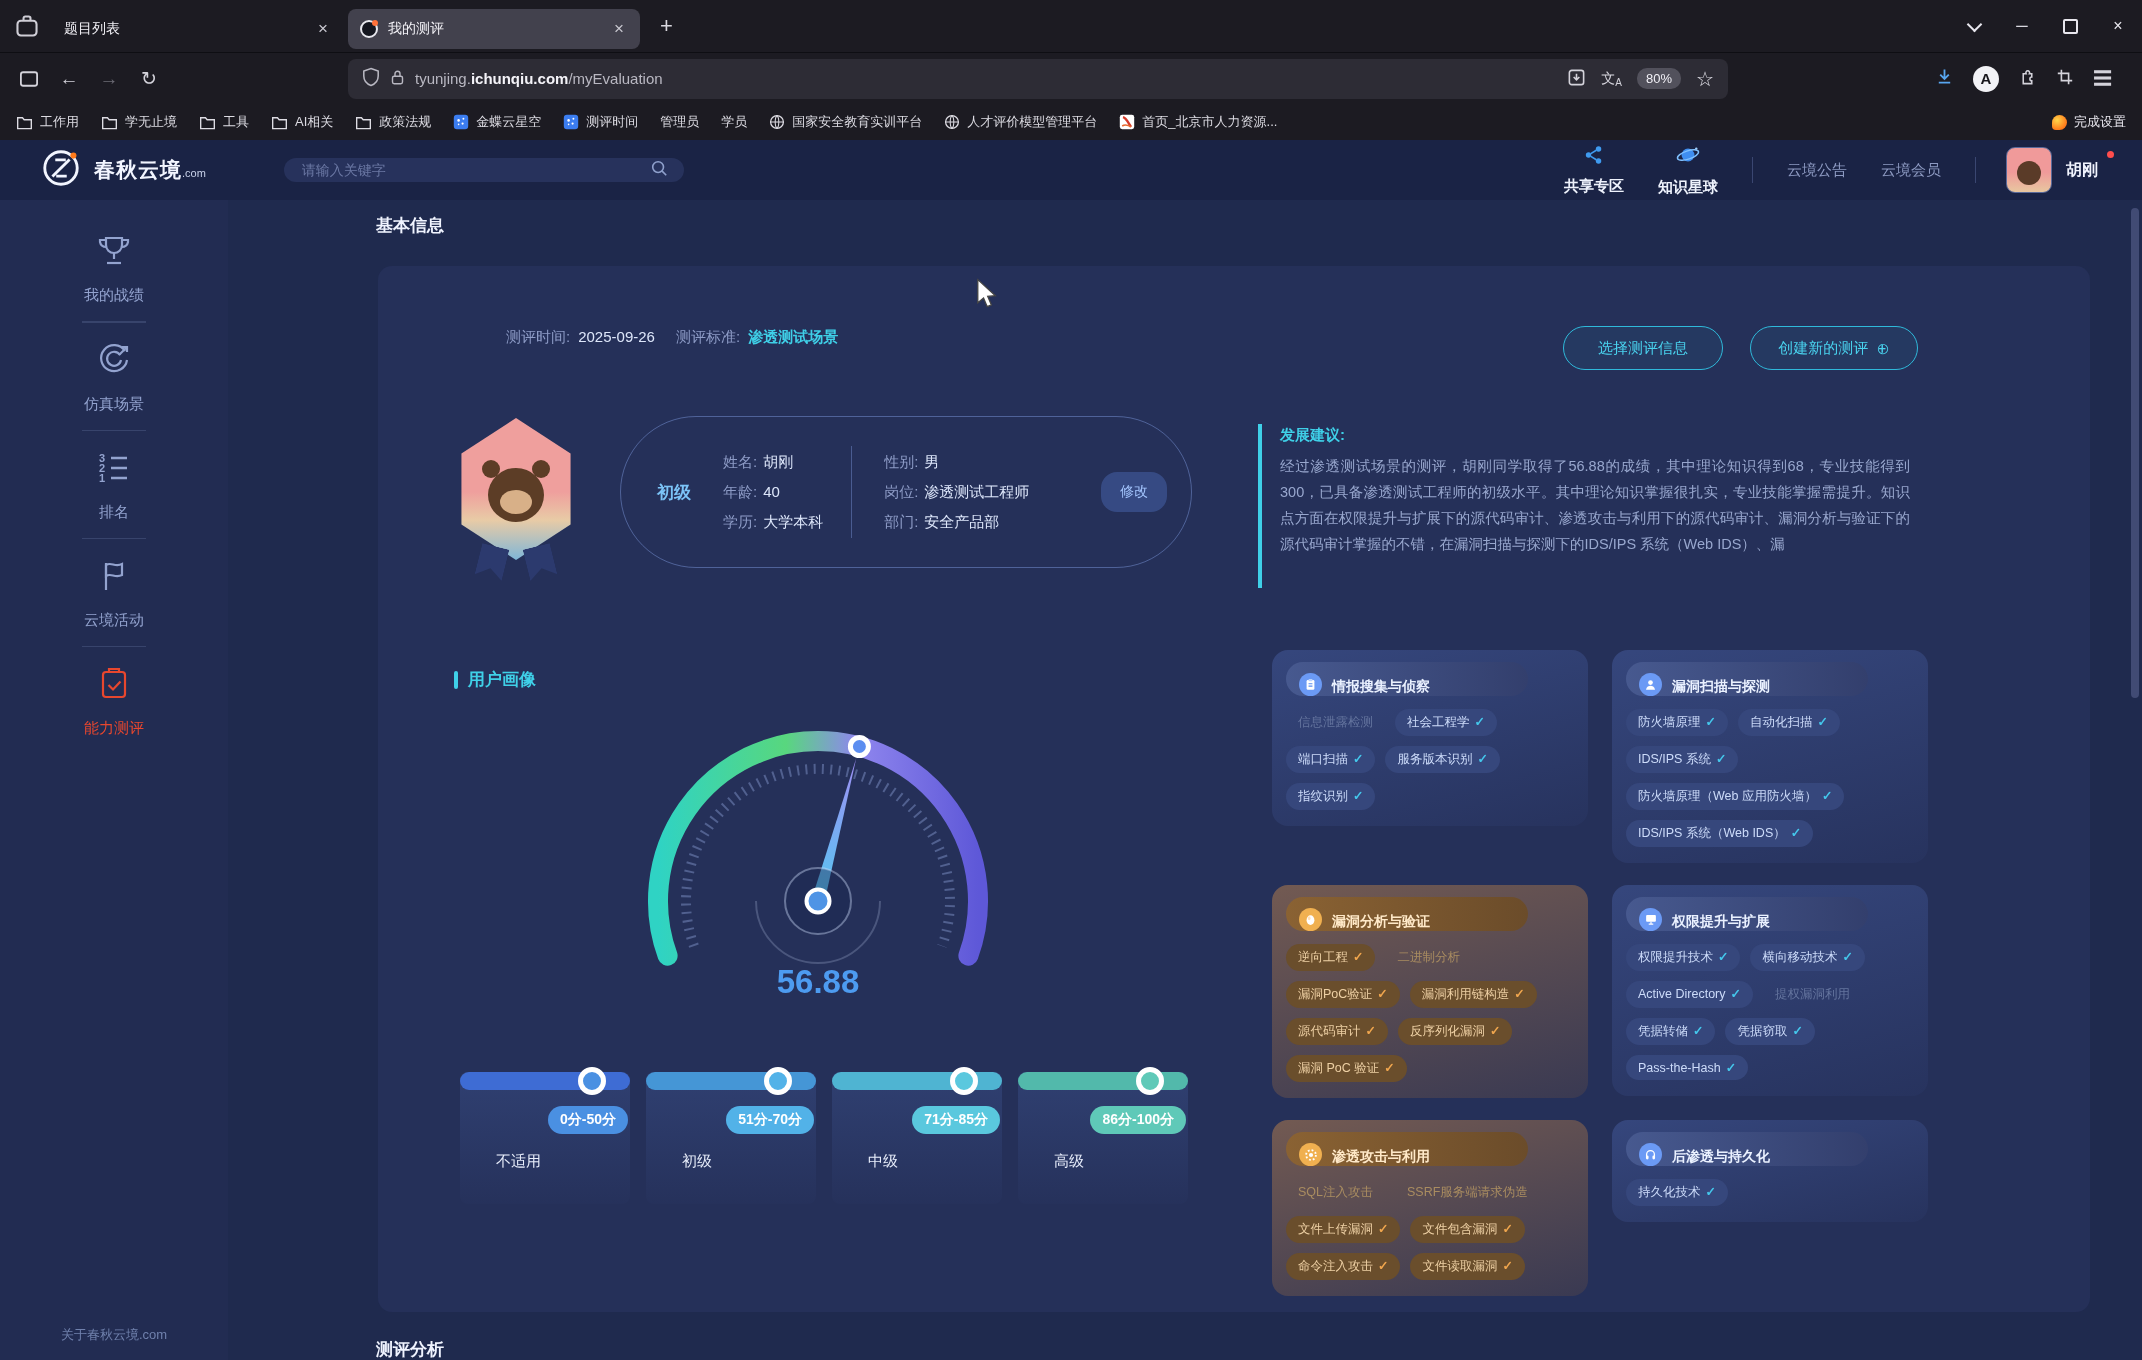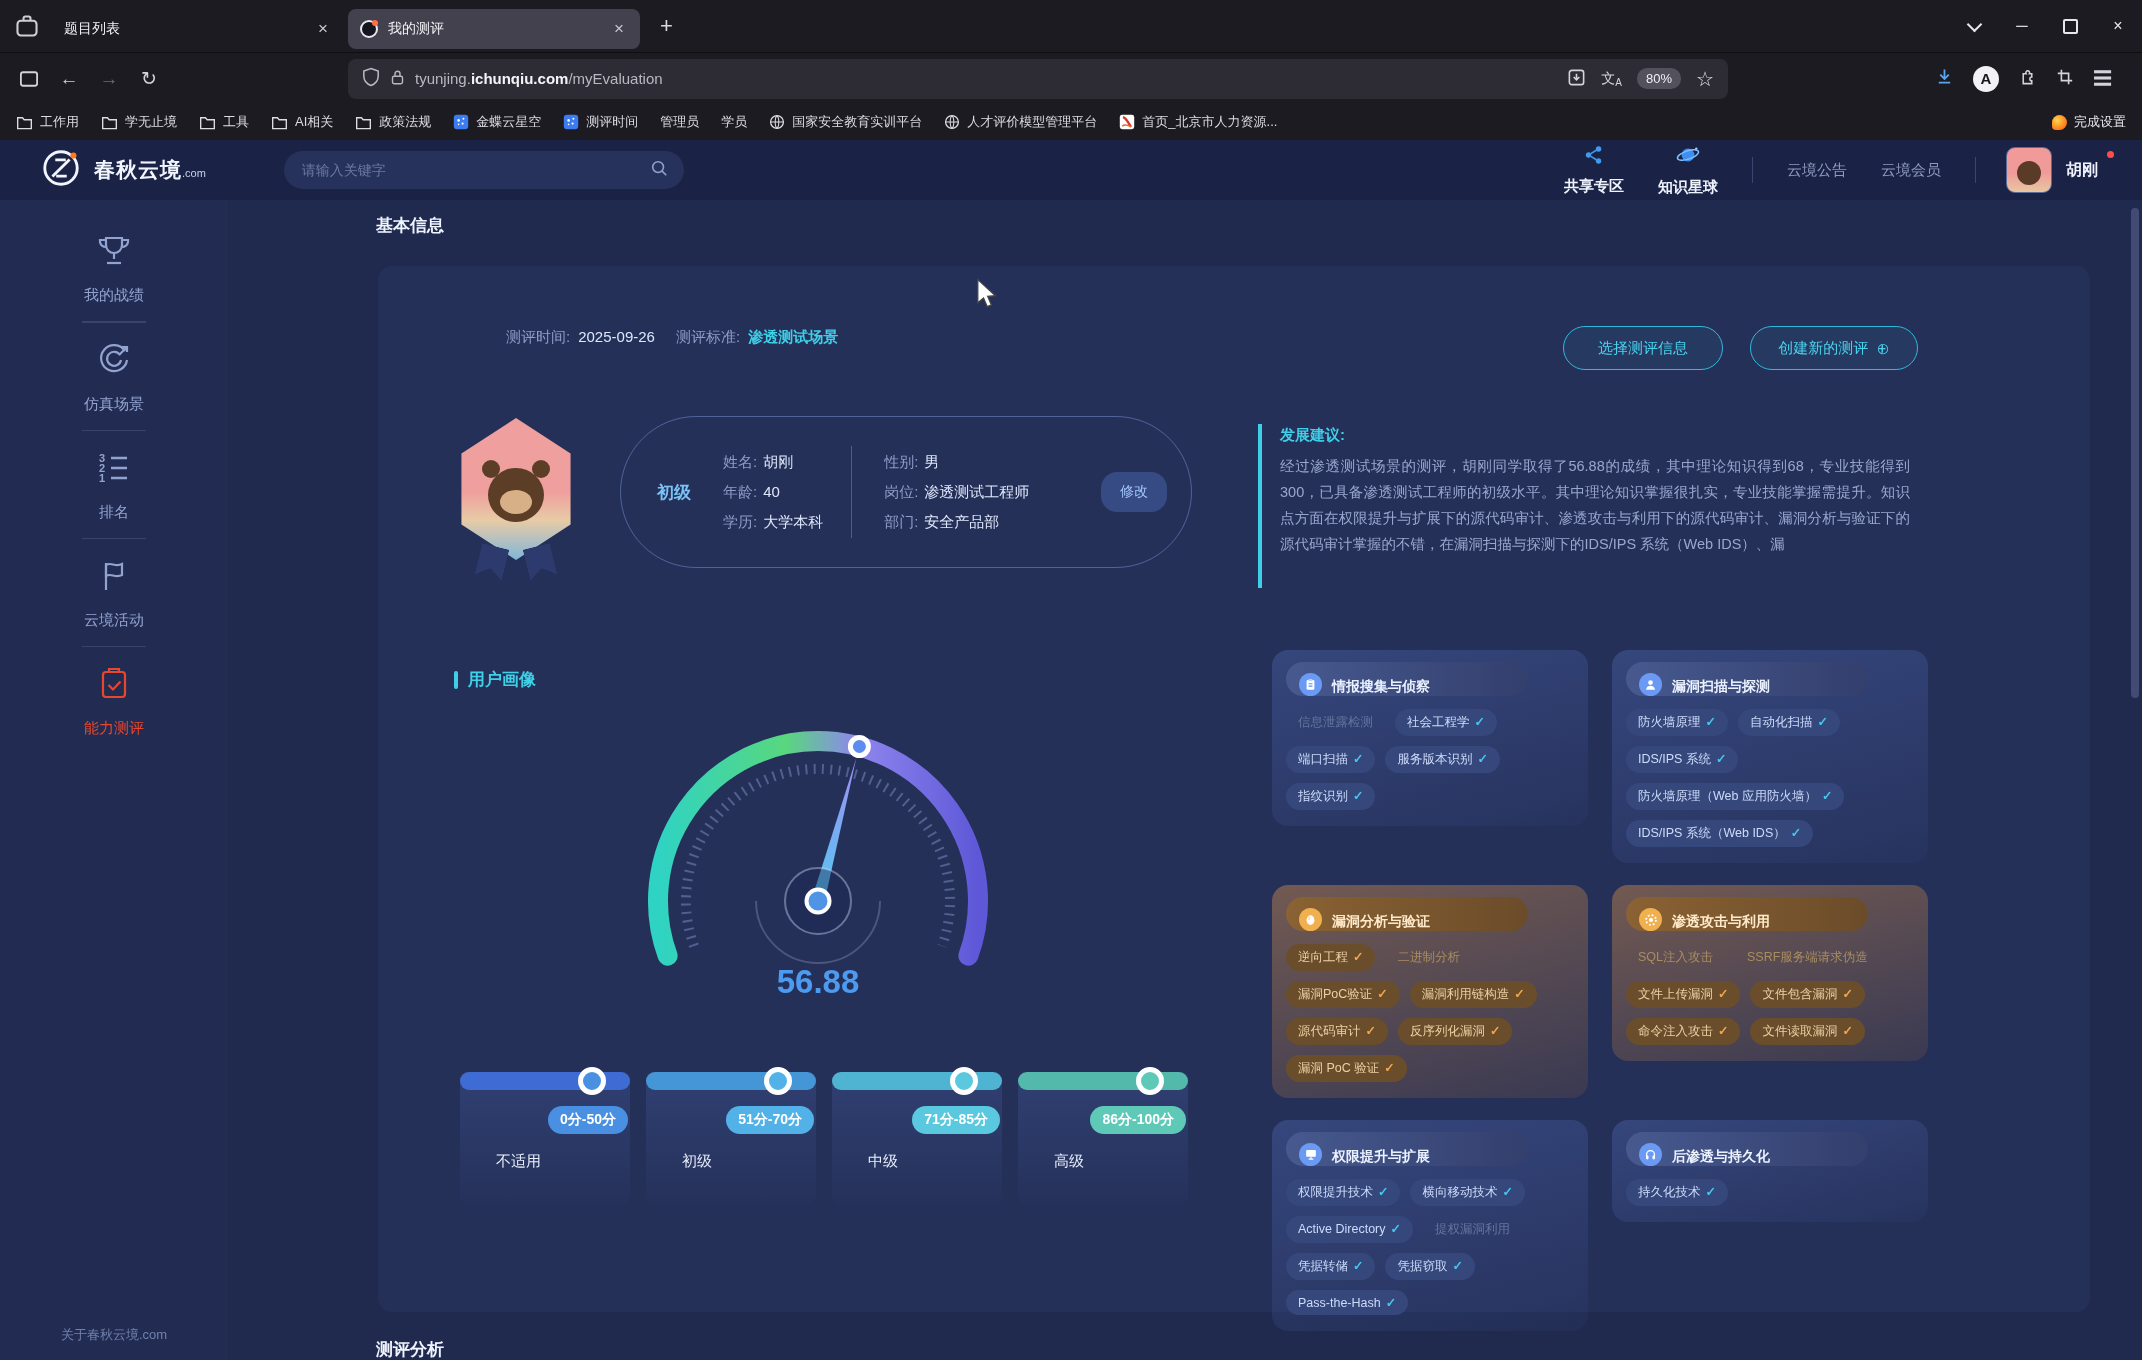--- a/index.html
+++ b/index.html
@@ -35,21 +35,21 @@
   .bm{display:flex;align-items:center;gap:7px;white-space:nowrap;}
   .bm .ic{display:flex;align-items:center;}
   .bm-setup{margin-left:auto;display:flex;align-items:center;gap:7px;color:#e8e7ee;}
   .flame{width:15px;height:15px;border-radius:50% 50% 50% 4px;background:radial-gradient(circle at 35% 35%,#ffd54a,#ff7a1a 70%);}
   
   .site{position:absolute;top:140px;left:0;right:0;bottom:0;background:#1f2a4e;}
   .site-header{height:60px;background:#1a2345;display:flex;align-items:center;padding:0 44px 0 40px;box-sizing:border-box;}
   .logo{display:flex;align-items:center;gap:12px;}
   .logo-text{color:#f2f5ff;font-weight:bold;font-size:21px;letter-spacing:1px;}
   .logo-text small{font-size:11px;font-weight:normal;color:#c9d2ea;letter-spacing:0;}
-  .search{margin-left:78px;width:400px;height:38px;background:#27325c;border-radius:19px;display:flex;align-items:center;padding:0 16px;box-sizing:border-box;gap:8px;}
+  .search{margin-left:78px;width:400px;height:24px;background:#27325c;border-radius:19px;display:flex;align-items:center;padding:0 16px;box-sizing:border-box;gap:8px;}
   .search input{flex:1;background:none;border:none;outline:none;color:#cdd8f2;font-size:14px;font-family:inherit;}
   .search input::placeholder{color:#6b78a4;}
   .hnav{margin-left:auto;display:flex;align-items:center;gap:34px;}
   .hnav-item{display:flex;align-items:center;gap:9px;font-size:15px;color:#eef2fc;font-weight:bold;white-space:nowrap;flex-direction:column;}
   .hnav-item.muted{color:#8d9ac2;font-weight:normal;}
   .hdivider{width:1px;height:26px;background:#3a4671;}
   .user{display:flex;align-items:center;gap:14px;margin-left:30px;position:relative;}
   .uavatar{width:44px;height:44px;border-radius:9px;background:linear-gradient(180deg,#f09a9a 55%,#e8c7a0);position:relative;overflow:hidden;border:1px solid #5a6a9a;}
   .uavatar::after{content:"";position:absolute;left:10px;top:13px;width:24px;height:24px;border-radius:50%;background:#5a3b28;}
   .uname{color:#f2f5ff;font-weight:bold;font-size:16px;}
@@ -564,57 +564,57 @@
                 <div class="tags">
                   <span class="tag">逆向工程<span class="ck">✓</span></span>
                   <span class="tag dim">二进制分析</span>
                   <span class="tag">漏洞PoC验证<span class="ck">✓</span></span>
                   <span class="tag">漏洞利用链构造<span class="ck">✓</span></span>
                   <span class="tag">源代码审计<span class="ck">✓</span></span>
                   <span class="tag">反序列化漏洞<span class="ck">✓</span></span>
                   <span class="tag">漏洞 PoC 验证<span class="ck">✓</span></span>
                 </div>
               </div>
+              <div class="card blue">
+                <div class="chead">
+                  <span class="cico">
+                    <svg width="14" height="13" viewBox="0 0 20 20">
+                      <rect x="2.5" y="3" width="15" height="10.5" rx="1.5" fill="#fff"></rect>
+                      <path d="M10 13.5v3M6.5 17h7" stroke="#fff" stroke-width="1.8"></path>
+                    </svg>
+                  </span>
+                  <span class="ctitle">权限提升与扩展</span>
+                </div>
+                <div class="tags">
+                  <span class="tag">权限提升技术<span class="ck">✓</span></span>
+                  <span class="tag">横向移动技术<span class="ck">✓</span></span>
+                  <span class="tag">Active Directory<span class="ck">✓</span></span>
+                  <span class="tag dim">提权漏洞利用</span>
+                  <span class="tag">凭据转储<span class="ck">✓</span></span>
+                  <span class="tag">凭据窃取<span class="ck">✓</span></span>
+                  <span class="tag">Pass-the-Hash<span class="ck">✓</span></span>
+                </div>
+              </div>
               <div class="card orange">
                 <div class="chead">
                   <span class="cico">
                     <svg width="14" height="14" viewBox="0 0 20 20">
                       <circle cx="10" cy="10" r="7" fill="none" stroke="#fff" stroke-width="2.6" stroke-dasharray="2.6 2.9"></circle>
                       <circle cx="10" cy="10" r="3" fill="#fff"></circle>
                     </svg>
                   </span>
                   <span class="ctitle">渗透攻击与利用</span>
                 </div>
                 <div class="tags">
                   <span class="tag dim">SQL注入攻击</span>
                   <span class="tag dim">SSRF服务端请求伪造</span>
                   <span class="tag">文件上传漏洞<span class="ck">✓</span></span>
                   <span class="tag">文件包含漏洞<span class="ck">✓</span></span>
                   <span class="tag">命令注入攻击<span class="ck">✓</span></span>
                   <span class="tag">文件读取漏洞<span class="ck">✓</span></span>
-                </div>
-              </div>
-              <div class="card blue">
-                <div class="chead">
-                  <span class="cico">
-                    <svg width="14" height="13" viewBox="0 0 20 20">
-                      <rect x="2.5" y="3" width="15" height="10.5" rx="1.5" fill="#fff"></rect>
-                      <path d="M10 13.5v3M6.5 17h7" stroke="#fff" stroke-width="1.8"></path>
-                    </svg>
-                  </span>
-                  <span class="ctitle">权限提升与扩展</span>
-                </div>
-                <div class="tags">
-                  <span class="tag">权限提升技术<span class="ck">✓</span></span>
-                  <span class="tag">横向移动技术<span class="ck">✓</span></span>
-                  <span class="tag">Active Directory<span class="ck">✓</span></span>
-                  <span class="tag dim">提权漏洞利用</span>
-                  <span class="tag">凭据转储<span class="ck">✓</span></span>
-                  <span class="tag">凭据窃取<span class="ck">✓</span></span>
-                  <span class="tag">Pass-the-Hash<span class="ck">✓</span></span>
                 </div>
               </div>
               <div class="card blue">
                 <div class="chead">
                   <span class="cico">
                     <svg width="13" height="13" viewBox="0 0 20 20">
                       <path d="M4 13v-3a6 6 0 0 1 12 0v3" fill="none" stroke="#fff" stroke-width="2"></path>
                       <rect x="3" y="11.5" width="4" height="6" rx="2" fill="#fff"></rect>
                       <rect x="13" y="11.5" width="4" height="6" rx="2" fill="#fff"></rect>
                     </svg>

